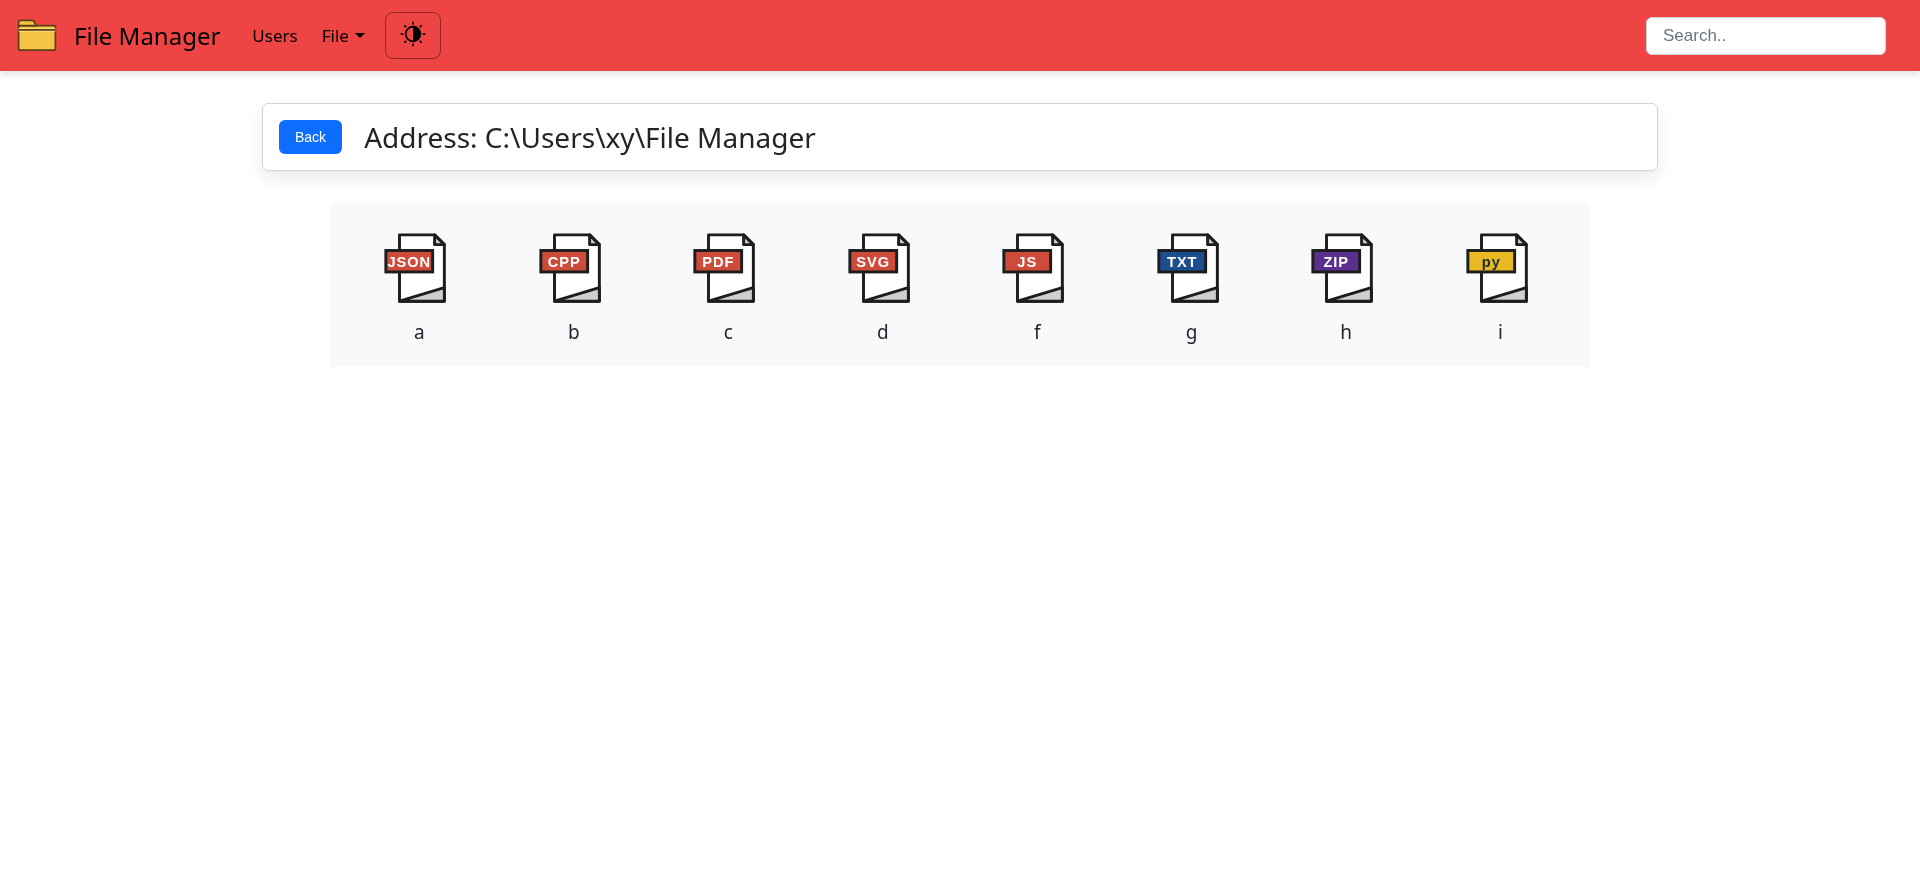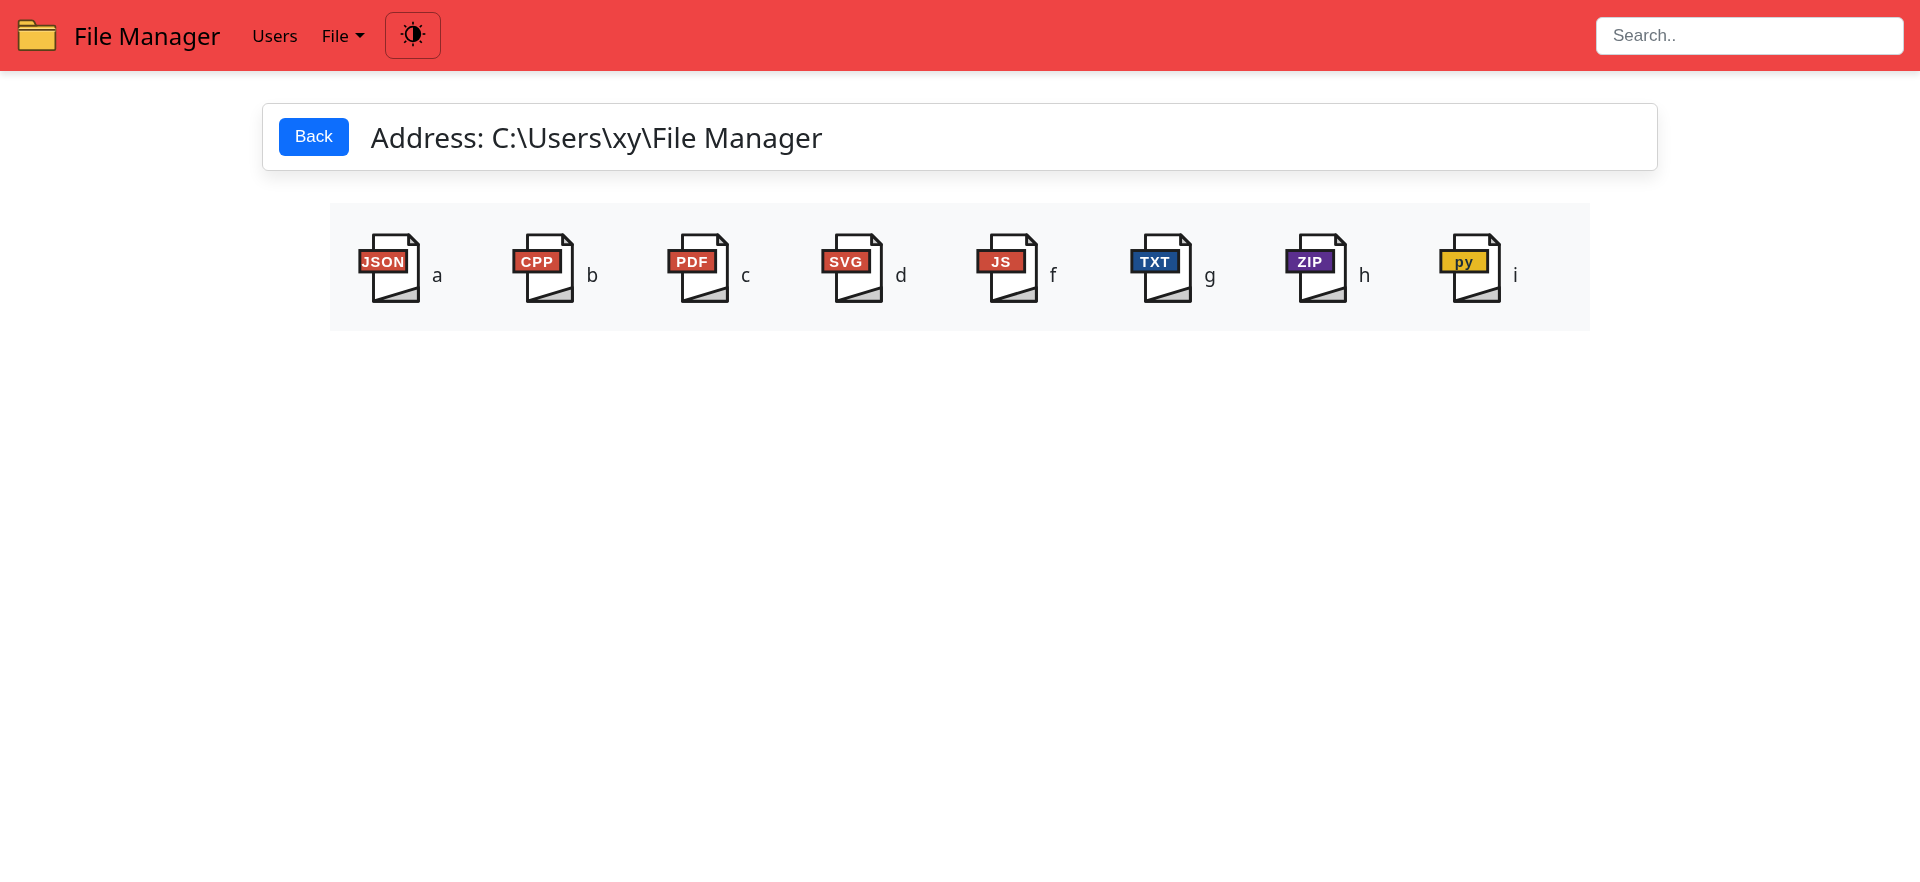--- a/index.html
+++ b/index.html
@@ -49,26 +49,26 @@
       border-radius: 8px;
       padding: 8px 14px;
       background: transparent;
       cursor: pointer;
       margin-left: 8px;
       display: inline-flex;
       align-items: center;
     }
     .spacer { flex: 1; }
     .search {
-      width: 308px;
+      width: 240px;
       font-size: 17px;
       padding: 8px 16px;
       border: 1px solid #ced4da;
       border-radius: 6px;
-      margin-right: 0;
+      margin-right: 18px;
     }
     .search::placeholder { color: #6c757d; }
 
     .container {
       max-width: 1420px;
       margin: 0 auto;
       padding: 0 12px;
     }
     .address-card {
       margin-top: 32px;
@@ -78,21 +78,21 @@
       display: flex;
       align-items: center;
       box-shadow: 0 .5rem 1rem rgba(0,0,0,0.08);
     }
     .back-btn {
       background: #0d6efd;
       color: #fff;
       border: none;
       border-radius: 6px;
       padding: 9px 16px;
-      font-size: 17px;
+      font-size: 14px;
       cursor: pointer;
       margin-right: 22px;
     }
     .address-text {
       font-size: 28px;
       color: #212529;
     }
 
     .files-wrapper {
       max-width: 1260px;
@@ -101,21 +101,21 @@
       padding: 28px 24px 22px;
     }
     .files-grid {
       display: flex;
       justify-content: space-between;
       flex-wrap: wrap;
     }
     .file-item {
       width: 10.8%;
       display: flex;
-      flex-direction: row;
+      flex-direction: column;
       align-items: center;
       cursor: pointer;
     }
     .file-name {
       margin-top: 10px;
       font-size: 19px;
       color: #212529;
     }
     .file-icon-svg { display:block; }
   </style>

